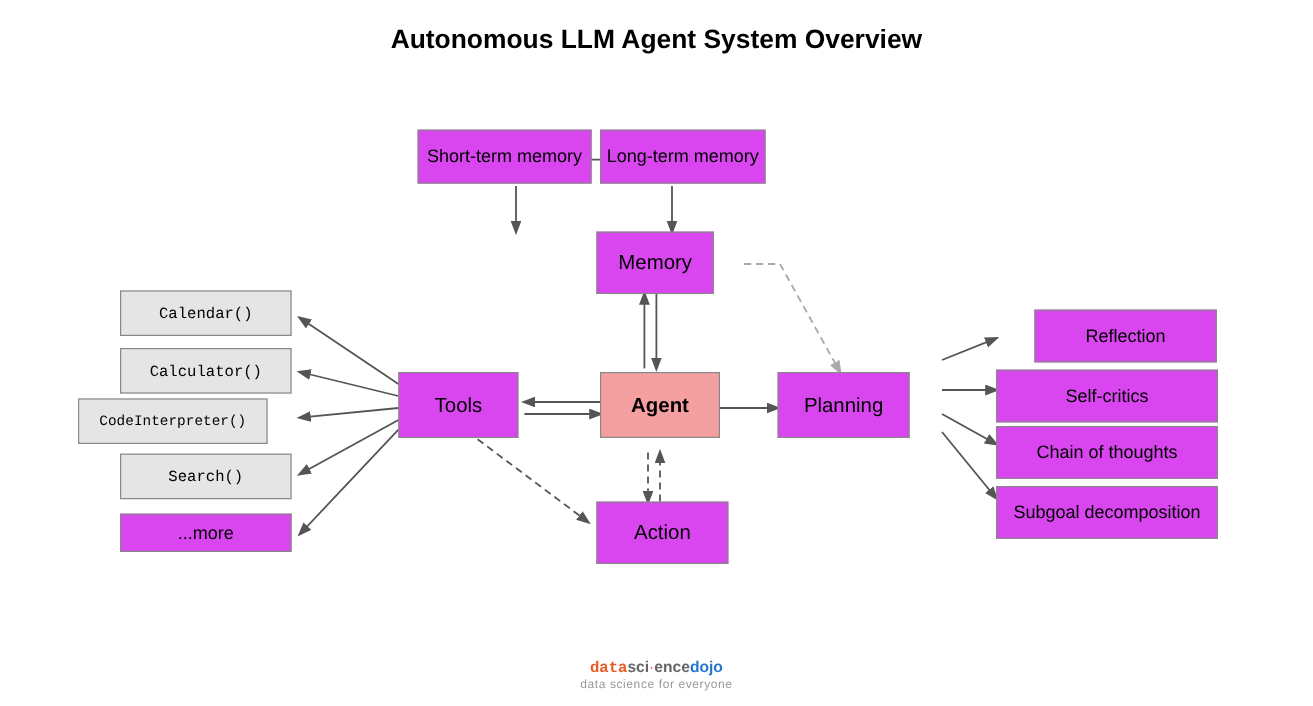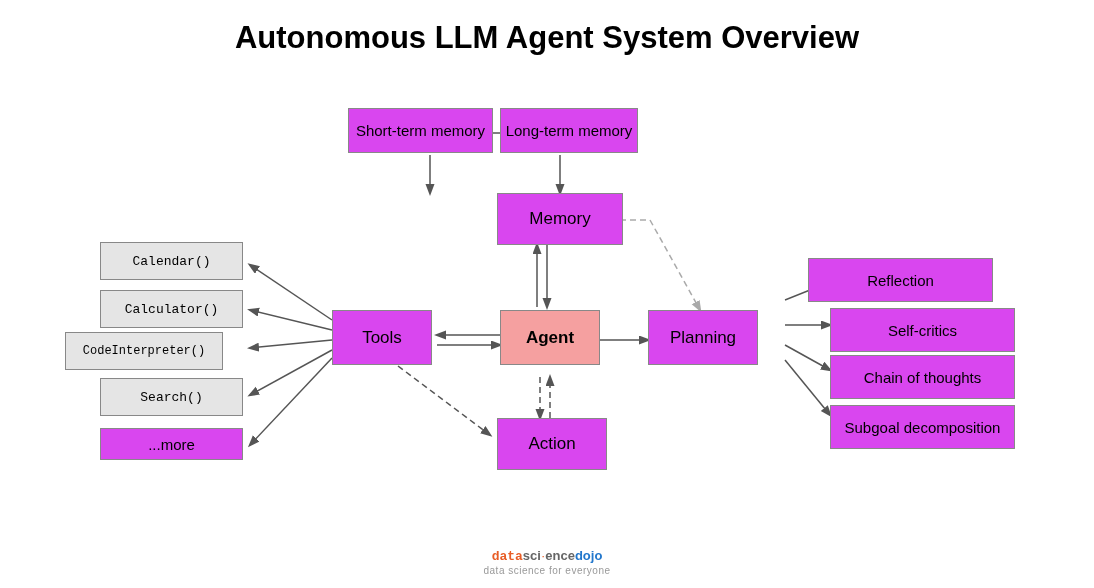--- a/index.html
+++ b/index.html
@@ -12,21 +12,21 @@
       position: relative;
     }
     .diagram-container {
       width: 1094px;
       height: 588px;
       position: relative;
       background: #fff;
     }
     .title {
       text-align: center;
-      font-size: 31px;
+      font-size: 22px;
       font-weight: bold;
       padding-top: 20px;
       padding-bottom: 10px;
       font-family: Arial, sans-serif;
     }
 
     
     .arrows-svg {
       position: absolute;
       top: 0;
@@ -140,41 +140,41 @@
 
     <line x1="785" y1="345" x2="830" y2="370" stroke="#555" stroke-width="1.5" marker-end="url(#arr)"></line>
 
     <line x1="785" y1="360" x2="830" y2="415" stroke="#555" stroke-width="1.5" marker-end="url(#arr)"></line>
   </svg>
 
   <div class="box" style="left:348px; top:108px; width:145px; height:45px;">Short-term memory</div>
 
   <div class="box" style="left:500px; top:108px; width:138px; height:45px;">Long-term memory</div>
 
-  <div class="box" style="left:497px; top:193px; width:126px; height:52px; font-size:17px;">Memory</div>
+  <div class="box" style="left:497px; top:193px; width:98px; height:52px; font-size:17px;">Memory</div>
 
   <div class="box box-agent" style="left:500px; top:310px; width:100px; height:55px;">Agent</div>
 
   <div class="box" style="left:332px; top:310px; width:100px; height:55px; font-size:17px;">Tools</div>
 
   <div class="box" style="left:497px; top:418px; width:110px; height:52px; font-size:17px;">Action</div>
 
   <div class="box" style="left:648px; top:310px; width:110px; height:55px; font-size:17px;">Planning</div>
 
   <div class="box box-mono" style="left:100px; top:242px; width:143px; height:38px;">Calendar()</div>
 
   <div class="box box-mono" style="left:100px; top:290px; width:143px; height:38px;">Calculator()</div>
 
   <div class="box box-mono" style="left:65px; top:332px; width:158px; height:38px; font-size:12px;">CodeInterpreter()</div>
 
   <div class="box box-mono" style="left:100px; top:378px; width:143px; height:38px;">Search()</div>
 
   <div class="box" style="left:100px; top:428px; width:143px; height:32px; font-size:15px;">...more</div>
 
-  <div class="box" style="left:808px; top:258px; width:185px; height:44px;">Reflection</div>
+  <div class="box" style="left:862px; top:258px; width:152px; height:44px;">Reflection</div>
 
   <div class="box" style="left:830px; top:308px; width:185px; height:44px;">Self-critics</div>
 
   <div class="box" style="left:830px; top:355px; width:185px; height:44px;">Chain of thoughts</div>
 
   <div class="box" style="left:830px; top:405px; width:185px; height:44px;">Subgoal decomposition</div>
 
   <div class="footer">
     <span>
       <span class="data">data</span><span class="science">sci</span><span class="dot">·</span><span class="science">ence</span><span class="dojo">dojo</span>

